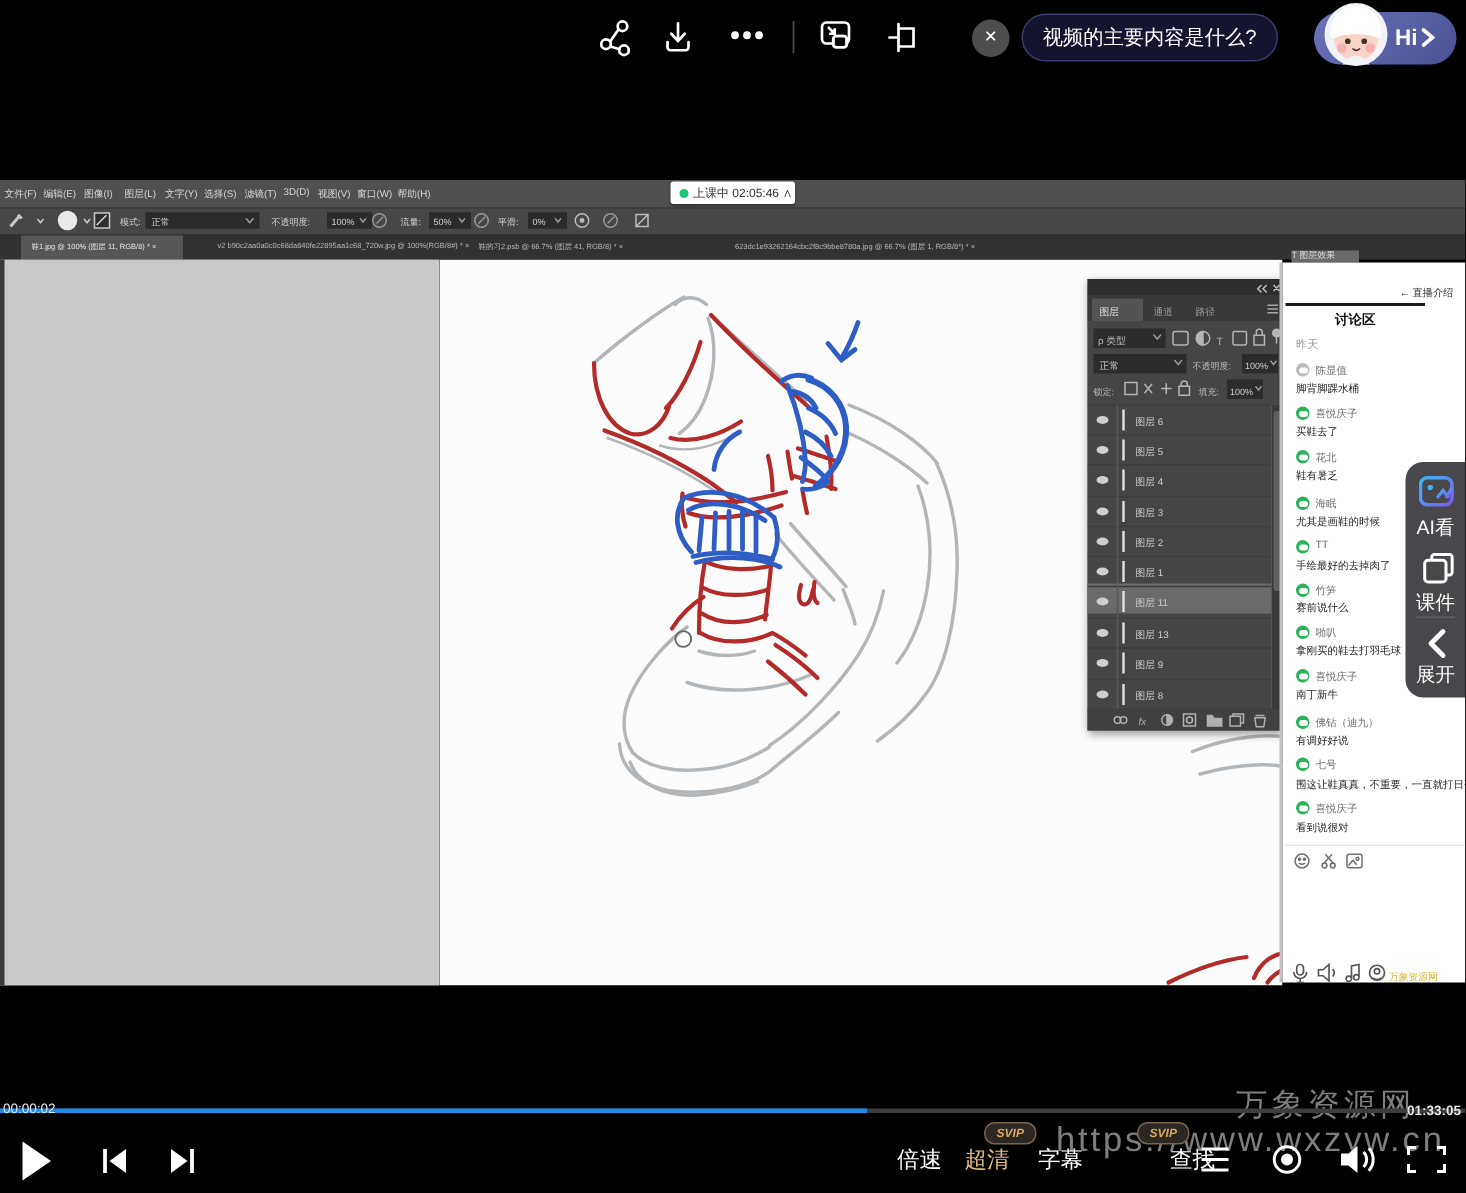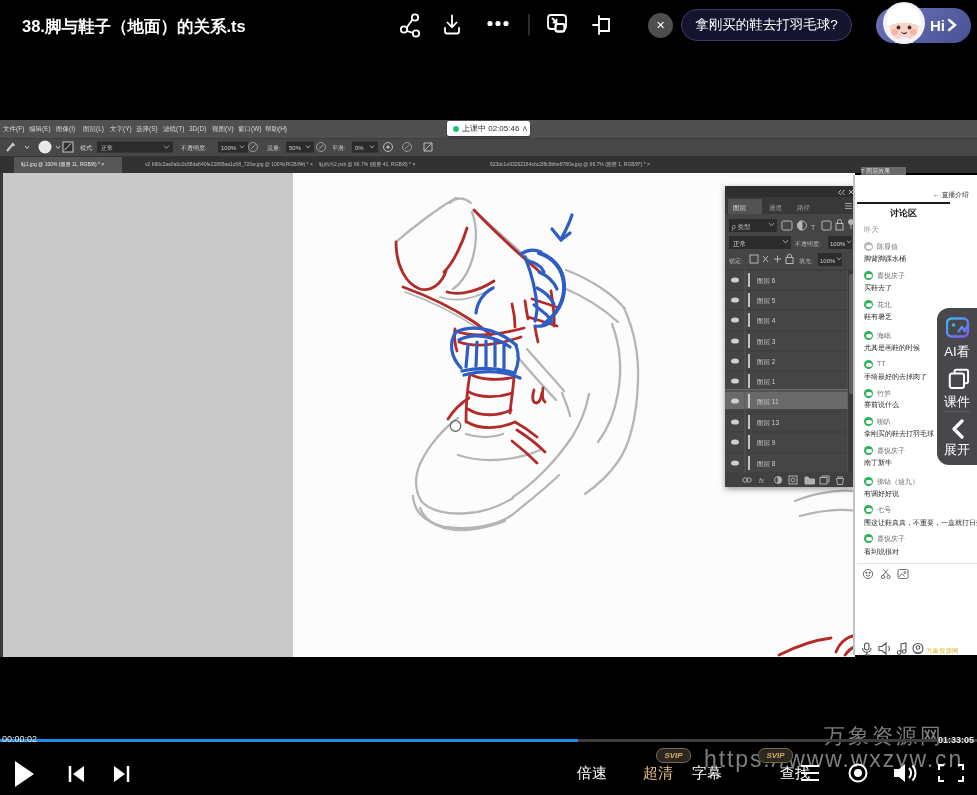--- a/index.html
+++ b/index.html
@@ -30,41 +30,40 @@
 #t1{left:2px;top:734px;font-size:9px;color:#e8e8e8;}
 #t2{left:938px;top:735px;font-size:9px;color:#e8e8e8;font-weight:bold;}
 #wm1{left:824px;top:722px;font-size:21px;color:rgba(158,158,158,0.8);letter-spacing:3px;white-space:nowrap;}
 #wm2{left:704px;top:746px;font-size:23px;color:rgba(158,158,158,0.8);letter-spacing:1.9px;white-space:nowrap;}
 .ctl{position:absolute;font-size:15px;color:#fff;top:764px;}
 .svip{position:absolute;top:748px;width:33px;height:13px;background:#2c2723;border:1px solid #776749;border-radius:7px;color:#d8ab5e;font-size:8px;font-weight:bold;font-style:italic;text-align:center;line-height:13px;}
 </style></head>
 <body>
 <div id="stage">
 
-  <div class="abs" id="title">38.脚与鞋子（地面）的关系.ts</div>
   <svg class="abs" style="left:395px;top:8px" width="230" height="34" viewBox="0 0 230 34">
     <g stroke="#fff" stroke-width="1.8" fill="none" stroke-linecap="round">
       <circle cx="9" cy="21.5" r="3.2"></circle>
         <circle cx="20" cy="9.5" r="3.2"></circle>
         <circle cx="21" cy="25.5" r="3.2"></circle>
       <path d="M11.8,19.6 L17.3,11.7 M12,23 L18,24.8"></path>
       <path d="M57,7.5 V19 M52.5,14.5 L57,19.3 L61.5,14.5 M50,20 v3.5 a2,2 0 0 0 2,2 h10 a2,2 0 0 0 2,-2 V20"></path>
       <circle cx="95" cy="15.5" r="1.7" fill="#fff"></circle>
         <circle cx="103" cy="15.5" r="1.7" fill="#fff"></circle>
         <circle cx="111" cy="15.5" r="1.7" fill="#fff"></circle>
       <path d="M134,6.5 V27" stroke="#4a4a4a" stroke-width="1.2"></path>
       <rect x="153" y="7" width="18" height="14" rx="3"></rect>
       <path d="M157.5,10.5 l4,4 M161.5,11.5 v3 h-3"></path>
       <rect x="160.5" y="16" width="9" height="7.5" rx="2" fill="#0a0a0a"></rect>
       <rect x="160.5" y="16" width="9" height="7.5" rx="2"></rect>
       <path d="M204,8 v18 M204,11 h10 v12 h-10 M198,17 h6"></path>
     </g>
   </svg>
   <div class="abs" id="xbtn">✕</div>
-  <div class="abs" id="qpill">拿刚买的鞋去打羽毛球?</div>
+  <div class="abs" id="qpill">视频的主要内容是什么?</div>
   <div class="abs" id="hipill"></div>
   <svg class="abs" style="left:882px;top:1px" width="44" height="44" viewBox="0 0 44 44">
     <circle cx="22" cy="22" r="21" fill="#f2f3f9"></circle>
     <circle cx="22" cy="25" r="14.5" fill="#f8d3c6"></circle>
     <path d="M5,22 C5,10 13,3 22,3 C31,3 39,10 39,22 C39,24 37,25 35,24 C30,21 14,21 9,24 C7,25 5,24 5,22 z" fill="#ffffff"></path>
     <circle cx="16.5" cy="26.5" r="1.9" fill="#41302f"></circle>
       <circle cx="27.5" cy="26.5" r="1.9" fill="#41302f"></circle>
     <circle cx="12.5" cy="31" r="3.2" fill="#f5b1ab"></circle>
       <circle cx="31.5" cy="31" r="3.2" fill="#f5b1ab"></circle>
     <path d="M20,31.5 q2,2.2 4.4,0" stroke="#41302f" stroke-width="1.1" fill="none" stroke-linecap="round"></path>
@@ -427,21 +426,21 @@
   <div class="abs" id="bbarfill"></div>
   <div class="abs" id="t1">00:00:02</div>
   <div class="abs" id="t2">01:33:05</div>
   <svg class="abs" style="left:10px;top:758px" width="130" height="32" viewBox="0 0 130 32">
     <path d="M5,3 L24,16 L5,29 z" fill="#fff"></path>
     <path d="M60,8 v16" stroke="#fff" stroke-width="2.5"></path>
     <path d="M74,8 L63,16 L74,24 z" fill="#fff"></path>
     <path d="M104,8 L115,16 L104,24 z" fill="#fff"></path>
     <path d="M118,8 v16" stroke="#fff" stroke-width="2.5"></path>
   </svg>
-  <div class="ctl" style="left:577px">倍速</div>
+  <div class="ctl" style="left:598px">倍速</div>
   <div class="ctl" style="left:643px;color:#e2bd80">超清</div>
   <div class="ctl" style="left:692px">字幕</div>
   <div class="ctl" style="left:780px">查找</div>
   <div class="svip" style="left:656px">SVIP</div>
   <div class="svip" style="left:758px">SVIP</div>
   <svg class="abs" style="left:798px;top:762px" width="170" height="22" viewBox="0 0 170 22">
     <g stroke="#fff" stroke-width="2" fill="none">
       <path d="M3,4 h18 M3,11 h18 M3,18 h18"></path>
       <circle cx="60" cy="11" r="8.5"></circle>
         <circle cx="60" cy="11" r="3" fill="#fff"></circle>

